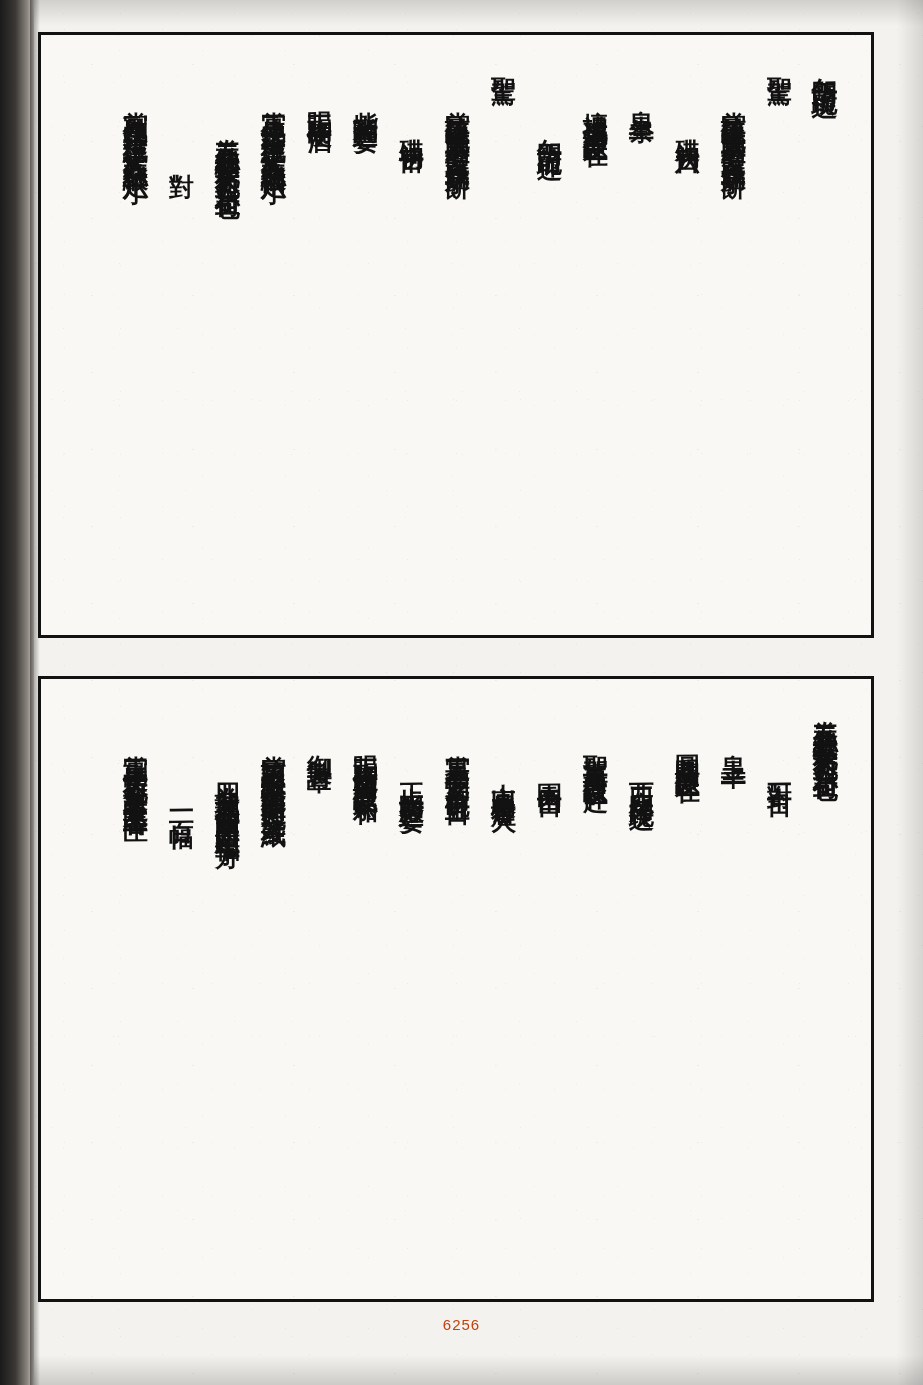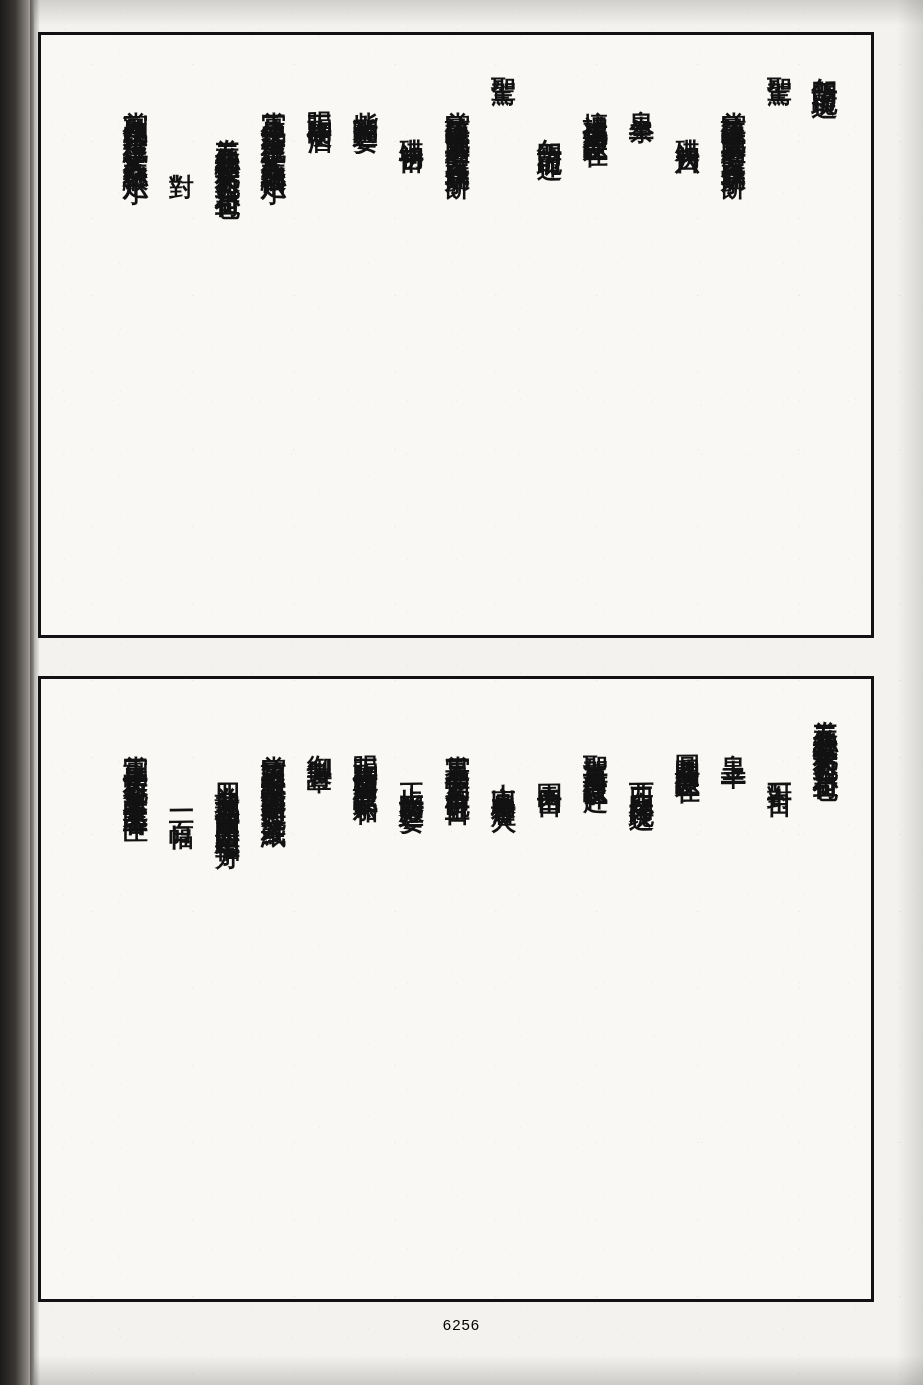--- a/index.html
+++ b/index.html
@@ -108,21 +108,21 @@
 
   
   #page-number {
     position: absolute;
     left: 0;
     top: 1316px;
     width: 923px;
     text-align: center;
     font-family: "Liberation Sans", sans-serif;
     font-size: 15px;
-    color: #000000;
+    color: #c2410c;
     letter-spacing: 1px;
   }
 
   
   #noise {
     position: absolute;
     inset: 0;
     pointer-events: none;
     opacity: 0.05;
     background-image:

